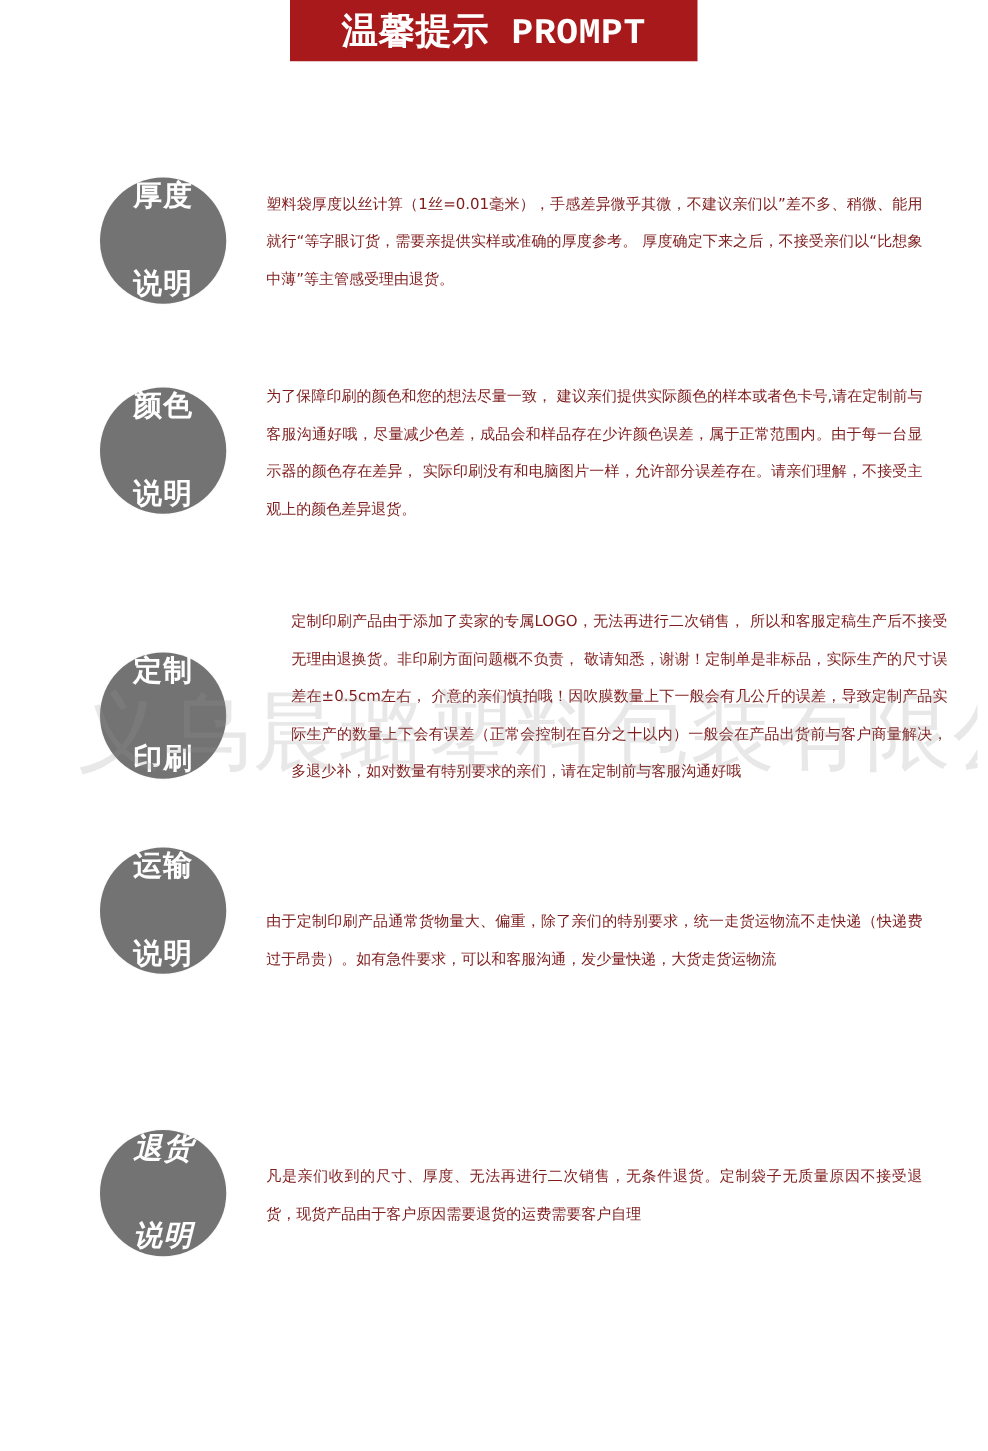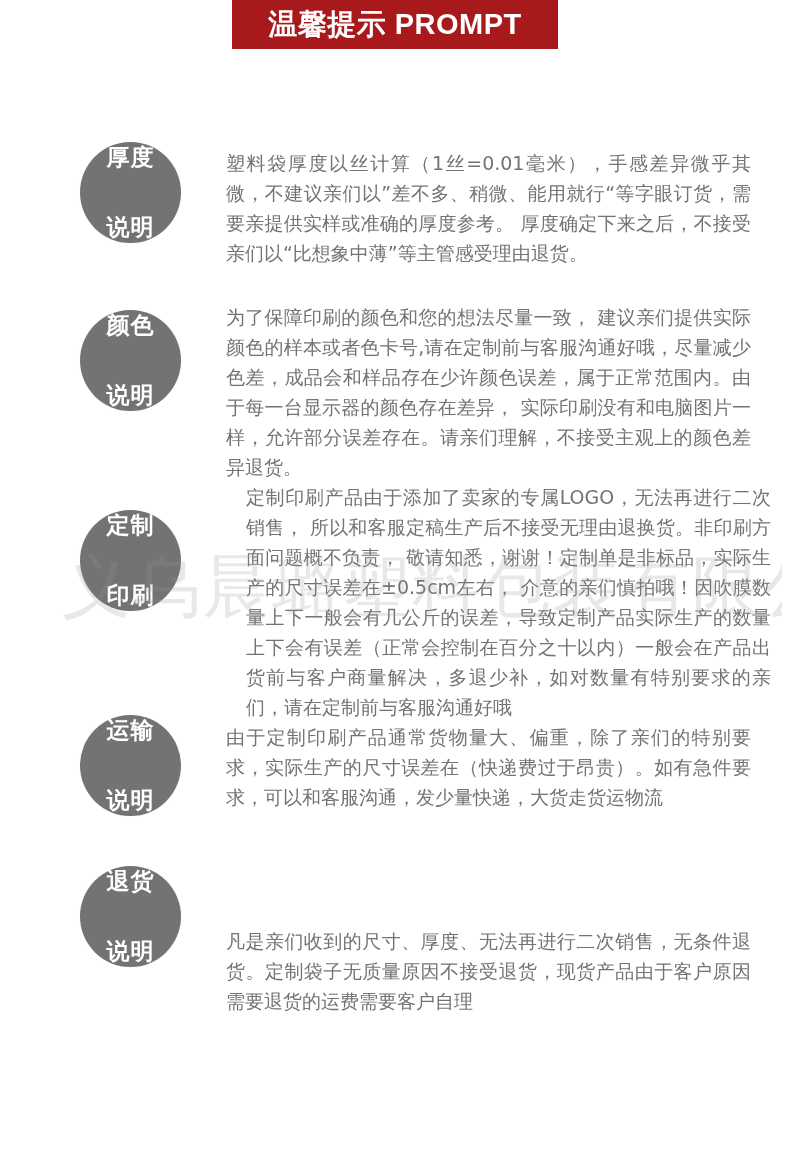--- a/index.html
+++ b/index.html
@@ -25,21 +25,21 @@
       display: flex;
       align-items: center;
       justify-content: center;
     }
     .header-title {
       color: #ffffff;
       font-size: 29px;
       font-weight: bold;
       letter-spacing: 0.5px;
       white-space: nowrap;
-      font-family: Liberation Sans, sans-serif;
+      font-family: Liberation Mono, monospace;
     }
     .section {
       position: absolute;
       left: 0;
       width: 790px;
     }
     .badge {
       position: absolute;
       left: 80px;
       width: 101px;
@@ -56,25 +56,25 @@
       color: #ffffff;
       font-size: 23px;
       font-weight: bold;
       line-height: 31px;
       letter-spacing: 1px;
       white-space: nowrap;
       font-family: "DejaVu Sans", sans-serif;
     }
     .section-text {
       position: absolute;
-      left: 226px;
+      left: 213px;
       width: 525px;
-      font-size: 19px;
+      font-size: 12px;
       line-height: 30px;
-      color: #737373;
+      color: #7f1d1d;
       text-align: justify;
       word-break: break-all;
       font-family: "DejaVu Sans", sans-serif;
     }
     .watermark {
       position: absolute;
       left: 62px;
       top: 547px;
       width: 720px;
       height: 80px;
@@ -107,36 +107,36 @@
 
 <div class="section" style="top:0;">
   <div class="badge" style="top:310px;gap:32px;">
     <span class="badge-line">颜色</span>
     <span class="badge-line">说明</span>
   </div>
   <div class="section-text" style="top:302px;">为了保障印刷的颜色和您的想法尽量一致， 建议亲们提供实际颜色的样本或者色卡号,请在定制前与客服沟通好哦，尽量减少色差，成品会和样品存在少许颜色误差，属于正常范围内。由于每一台显示器的颜色存在差异， 实际印刷没有和电脑图片一样，允许部分误差存在。请亲们理解，不接受主观上的颜色差异退货。</div>
 </div>
 
 <div class="section" style="top:0;">
-  <div class="badge" style="top:510px;">
+  <div class="badge" style="top:522px;">
     <span class="badge-line">定制</span>
     <span class="badge-line">印刷</span>
   </div>
   <div class="section-text" style="top:482px;margin-left:20px;">定制印刷产品由于添加了卖家的专属LOGO，无法再进行二次销售， 所以和客服定稿生产后不接受无理由退换货。非印刷方面问题概不负责， 敬请知悉，谢谢！定制单是非标品，实际生产的尺寸误差在±0.5cm左右， 介意的亲们慎拍哦！因吹膜数量上下一般会有几公斤的误差，导致定制产品实际生产的数量上下会有误差（正常会控制在百分之十以内）一般会在产品出货前与客户商量解决，多退少补，如对数量有特别要求的亲们，请在定制前与客服沟通好哦</div>
 </div>
 
 <div class="section" style="top:0;">
-  <div class="badge" style="top:715px;">
+  <div class="badge" style="top:678px;">
     <span class="badge-line">运输</span>
     <span class="badge-line">说明</span>
   </div>
-  <div class="section-text" style="top:722px;">由于定制印刷产品通常货物量大、偏重，除了亲们的特别要求，实际生产的尺寸误差在（快递费过于昂贵）。如有急件要求，可以和客服沟通，发少量快递，大货走货运物流</div>
+  <div class="section-text" style="top:722px;">由于定制印刷产品通常货物量大、偏重，除了亲们的特别要求，统一走货运物流不走快递（快递费过于昂贵）。如有急件要求，可以和客服沟通，发少量快递，大货走货运物流</div>
 </div>
 
 <div class="section" style="top:0;">
-  <div class="badge" style="top:866px;">
+  <div class="badge" style="top:904px;font-style:italic;">
     <span class="badge-line">退货</span>
     <span class="badge-line">说明</span>
   </div>
   <div class="section-text" style="top:926px;">凡是亲们收到的尺寸、厚度、无法再进行二次销售，无条件退货。定制袋子无质量原因不接受退货，现货产品由于客户原因需要退货的运费需要客户自理</div>
 </div>
 
 <div class="watermark">义乌晨璐塑料包装有限公司</div>
 
 </body></html>

